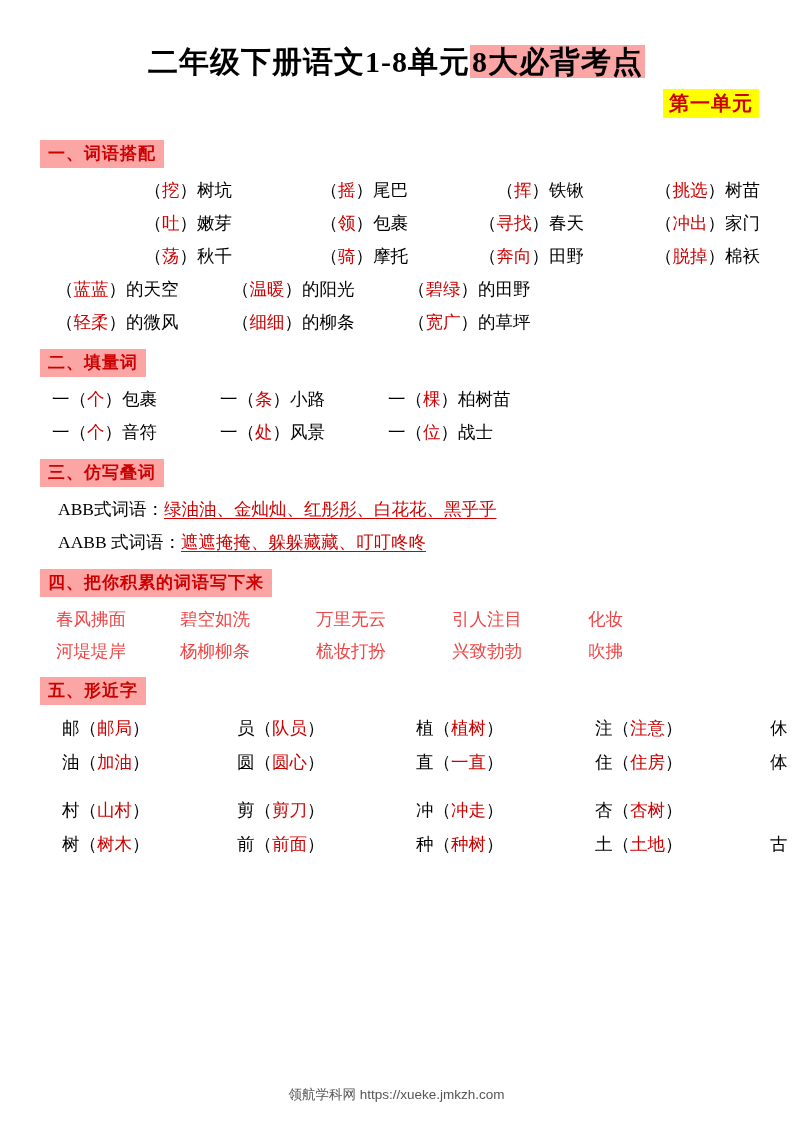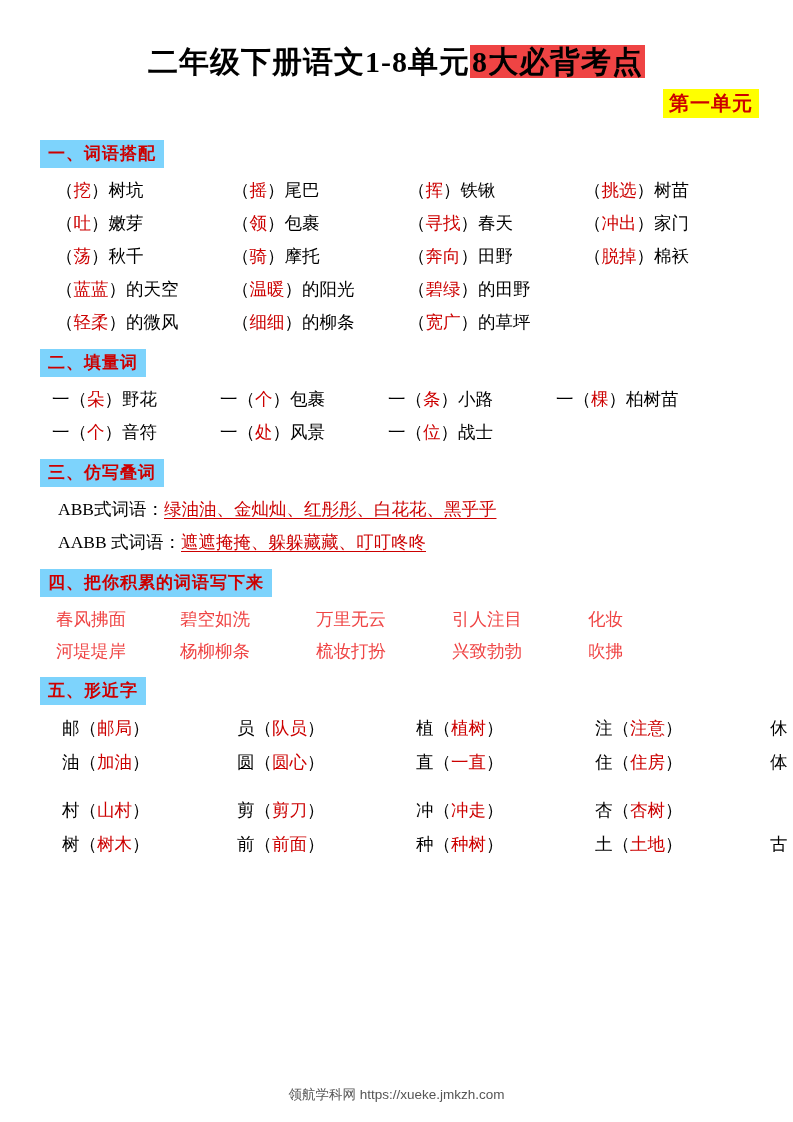--- a/index.html
+++ b/index.html
@@ -27,42 +27,42 @@
   .title-row {
     text-align: center;
     font-size: 30px;
     font-weight: bold;
     letter-spacing: 1px;
     white-space: nowrap;
     margin-bottom: 6px;
   }
   .title-plain { color: #000; }
   .title-hl {
-    background: #ef4444;
+    background: #fca5a5;
     color: #000;
     padding: 0 2px;
   }
   .unit-row {
     text-align: right;
     margin-bottom: 12px;
   }
   .unit-badge {
     display: inline-block;
     background: #ffff00;
     color: #cc0000;
     font-size: 20px;
     font-weight: bold;
     padding: 1px 6px;
     letter-spacing: 1px;
   }
 
   
   .sec-head {
     display: inline-block;
-    background: #7dd3fc;
+    background: #fca5a5;
     color: #cc0000;
     font-weight: bold;
     font-size: 17px;
     padding: 2px 8px 3px 8px;
     margin: 10px 0 6px 6px;
     letter-spacing: 1px;
   }
 
   
   .content {
@@ -70,21 +70,21 @@
   }
   .red { color: #cc0000; }
 
   
   .grid4 {
     display: grid;
     grid-template-columns: 176px 176px 176px 176px;
     font-size: 17.5px;
     line-height: 33px;
   }
-  .grid4 .cell { white-space: nowrap; }
+  .grid4 .cell { white-space: nowrap; text-align: right; }
 
   .grid3 {
     display: grid;
     grid-template-columns: 176px 176px 200px;
     font-size: 17.5px;
     line-height: 33px;
   }
   .grid3 .cell { white-space: nowrap; }
 
   
@@ -196,21 +196,20 @@
       <div class="cell"><span>（</span><span class="red">细细</span><span>）</span><span>的柳条</span></div>
       <div class="cell"><span>（</span><span class="red">宽广</span><span>）</span><span>的草坪</span></div>
     </div>
 
   </div>
 
   
   <div class="sec-head">二、填量词</div>
   <div>
     <div class="grid-liang">
-      <div class="cell"><span>一（</span><span class="red">朵</span><span>）</span><span>野花</span></div>
       <div class="cell"><span>一（</span><span class="red">个</span><span>）</span><span>包裹</span></div>
       <div class="cell"><span>一（</span><span class="red">条</span><span>）</span><span>小路</span></div>
       <div class="cell"><span>一（</span><span class="red">棵</span><span>）</span><span>柏树苗</span></div>
     </div>
     <div class="grid-liang">
       <div class="cell"><span>一（</span><span class="red">个</span><span>）</span><span>音符</span></div>
       <div class="cell"><span>一（</span><span class="red">处</span><span>）</span><span>风景</span></div>
       <div class="cell"><span>一（</span><span class="red">位</span><span>）</span><span>战士</span></div>
       <div class="cell"></div>
     </div>

